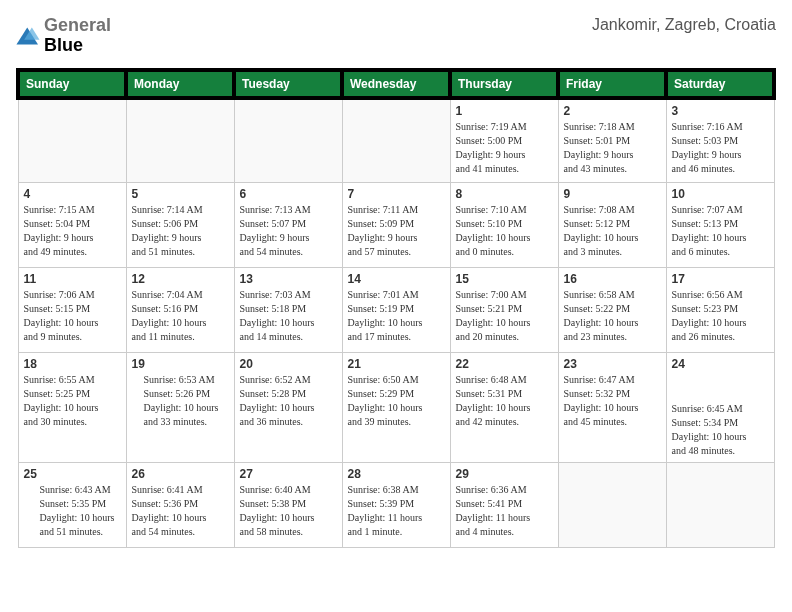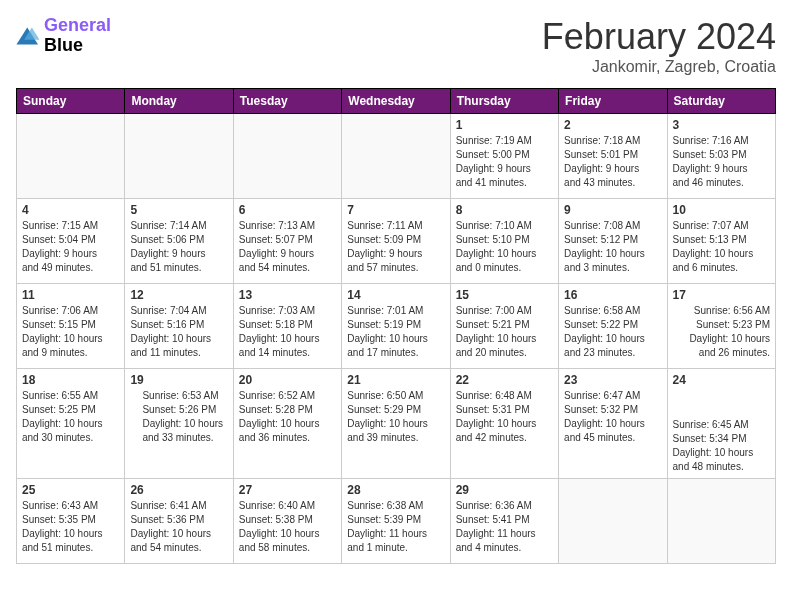--- a/index.html
+++ b/index.html
@@ -22,21 +22,21 @@
       gap: 4px;
     }
     .logo-text {
       display: flex;
       flex-direction: column;
       line-height: 1.1;
     }
     .logo-general {
       font-size: 18px;
       font-weight: bold;
-      color: #8b5cf6;
+      color: #737373;
     }
     .logo-blue {
       font-size: 18px;
       font-weight: bold;
       color: #000000;
     }
     .logo-icon {
       width: 24px;
       height: 20px;
     }
@@ -50,27 +50,27 @@
     }
     .location {
       font-size: 16px;
       color: #555;
     }
     table {
       width: 100%;
       border-collapse: collapse;
     }
     th {
-      background: #701a75;
+      background: #15803d;
       color: #fff;
       font-size: 12px;
       font-weight: bold;
       padding: 5px 6px;
       text-align: left;
-      border: 1px solid #000000;
+      border: 4px solid #000000;
     }
     td {
       border: 1px solid #ccc;
       vertical-align: top;
       padding: 4px 5px;
       width: calc(100% / 7);
       height: 85px;
       font-size: 10.5px;
       color: #333;
       background: #fff;
@@ -80,38 +80,38 @@
     }
     .day-num {
       font-weight: bold;
       font-size: 12px;
       margin-bottom: 2px;
     }
     .day-detail {
       font-size: 10px;
       line-height: 1.4;
       color: #333;
+      font-family: Liberation Serif, serif;
     }
   </style>
 </head>
 <body>
 
 <div class="header">
   <div class="logo">
     <svg class="logo-icon" viewBox="0 0 30 26" xmlns="http://www.w3.org/2000/svg">
       <polygon points="14,2 28,24 0,24" fill="#2a7ab8"></polygon>
       <polygon points="20,2 30,18 10,18" fill="#5aacde" opacity="0.7"></polygon>
     </svg>
     <div class="logo-text">
       <span class="logo-general">General</span>
       <span class="logo-blue">Blue</span>
     </div>
   </div>
   <div class="title-block">
-    <div class="month-year">February 2024</div>
     <div class="location">Jankomir, Zagreb, Croatia</div>
   </div>
 </div>
 
 <table>
   <thead>
     <tr>
     <th>Sunday</th>
         <th>Monday</th>
         <th>Tuesday</th>
@@ -238,21 +238,21 @@
         </td>
         <td>
           <div class="day-num">16</div>
           <div class="day-detail" style="white-space: pre-line;">Sunrise: 6:58 AM
 Sunset: 5:22 PM
 Daylight: 10 hours
 and 23 minutes.</div>
         </td>
         <td>
           <div class="day-num">17</div>
-          <div class="day-detail" style="white-space: pre-line; text-align: right;">Sunrise: 6:56 AM
+          <div class="day-detail" style="white-space: pre-line;">Sunrise: 6:56 AM
 Sunset: 5:23 PM
 Daylight: 10 hours
 and 26 minutes.</div>
         </td>
       </tr>
       <tr>
         <td>
           <div class="day-num">18</div>
           <div class="day-detail" style="white-space: pre-line;">Sunrise: 6:55 AM
 Sunset: 5:25 PM
@@ -298,21 +298,21 @@
           <div class="day-num">24</div>
           <div class="day-detail" style="white-space: pre-line; margin-top: 31px;">Sunrise: 6:45 AM
 Sunset: 5:34 PM
 Daylight: 10 hours
 and 48 minutes.</div>
         </td>
       </tr>
       <tr>
         <td>
           <div class="day-num">25</div>
-          <div class="day-detail" style="white-space: pre-line;">Sunrise: 6:43 AM
+          <div class="day-detail" style="white-space: pre-line; margin-left: 16px;">Sunrise: 6:43 AM
 Sunset: 5:35 PM
 Daylight: 10 hours
 and 51 minutes.</div>
         </td>
         <td>
           <div class="day-num">26</div>
           <div class="day-detail" style="white-space: pre-line;">Sunrise: 6:41 AM
 Sunset: 5:36 PM
 Daylight: 10 hours
 and 54 minutes.</div>

